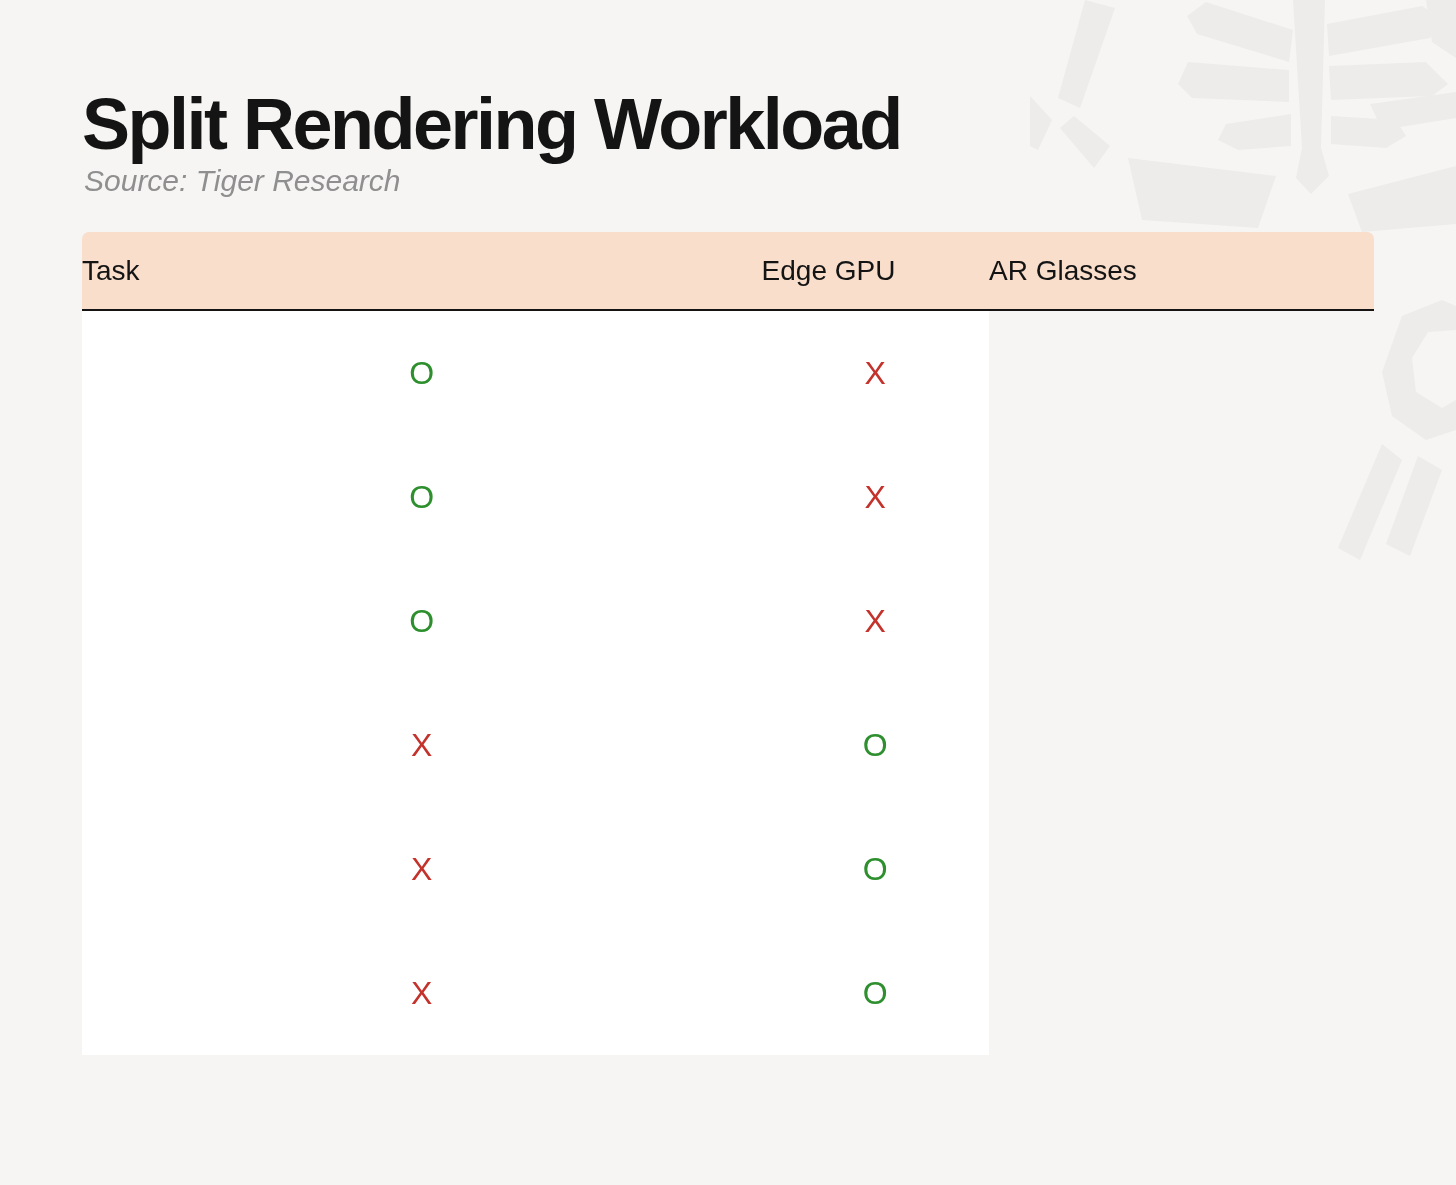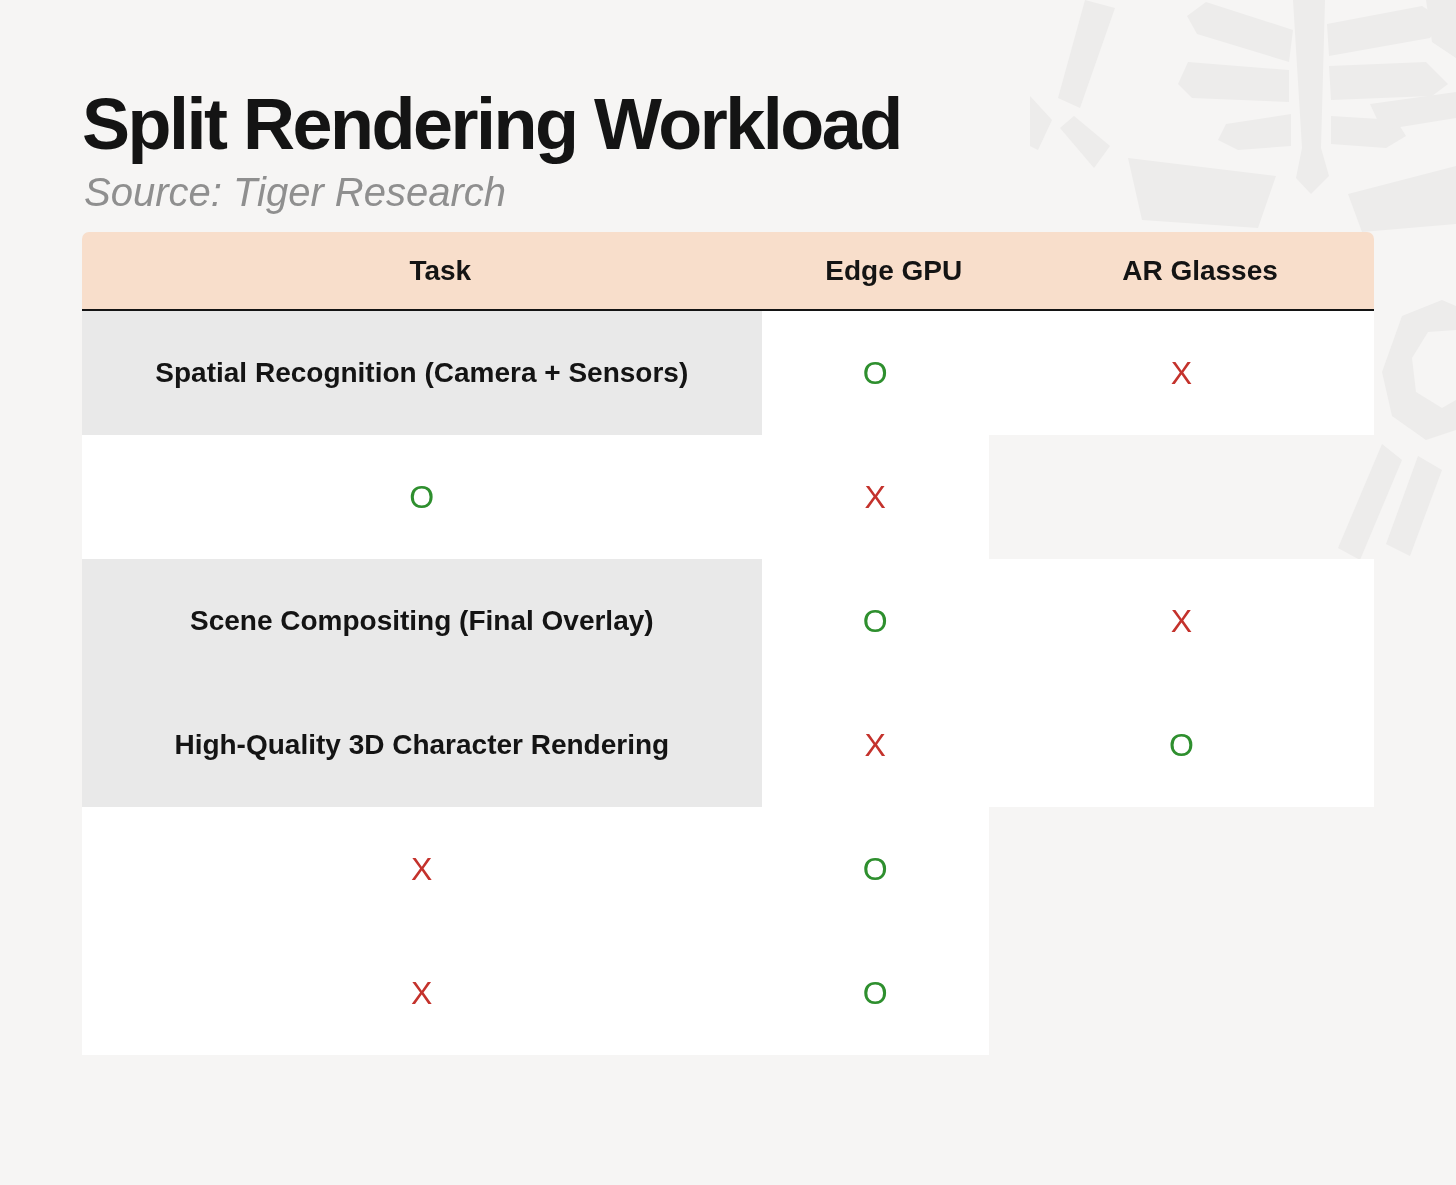--- a/index.html
+++ b/index.html
@@ -27,22 +27,22 @@
     left: 82px; top: 88px;
     font-size: 72px;
     font-weight: 800;
     letter-spacing: -2.5px;
     color: #141414;
     line-height: 1;
     white-space: nowrap;
   }
   .page-source {
     position: absolute;
-    left: 84px; top: 172px;
-    font-size: 40px;
+    left: 84px; top: 166px;
+    font-size: 30px;
     font-style: italic;
     color: #8f8f8f;
     line-height: 1;
     white-space: nowrap;
   }
 
   
   .workload-table {
     position: absolute;
     left: 82px; top: 232px;
@@ -51,25 +51,23 @@
   .thead {
     display: grid;
     grid-template-columns: 52.6% 17.6% 29.8%;
     height: 79px;
     background: #f8decb;
     border-radius: 7px 7px 0 0;
     border-bottom: 2px solid #141414;
     align-items: center;
   }
   .th {
-    text-align: center;
-    font-weight: 700;
+    font-weight: 400;
     font-size: 28px;
     color: #141414;
-    padding-left: 37px;
   }
   .trow {
     display: grid;
     grid-template-columns: 52.6% 17.6% 29.8%;
     height: 124px;
   }
   .cell {
     display: flex;
     align-items: center;
     justify-content: center;
@@ -130,38 +128,35 @@
 
   <div class="workload-table">
 
     <div class="thead">
       <div class="th">Task</div>
       <div class="th">Edge GPU</div>
       <div class="th">AR Glasses</div>
     </div>
 
     <div class="trow">
-      <div class="cell task">Spatial Recognition (Camera + Sensors)</div>
       <div class="cell mark" data-mark="O">O</div>
       <div class="cell mark" data-mark="X">X</div>
     </div>
 
     <div class="trow">
       <div class="cell mark" data-mark="O">O</div>
       <div class="cell mark" data-mark="X">X</div>
     </div>
 
     <div class="trow">
-      <div class="cell task">Scene Compositing (Final Overlay)</div>
       <div class="cell mark" data-mark="O">O</div>
       <div class="cell mark" data-mark="X">X</div>
     </div>
 
     <div class="trow">
-      <div class="cell task">High-Quality 3D Character Rendering</div>
       <div class="cell mark" data-mark="X">X</div>
       <div class="cell mark" data-mark="O">O</div>
     </div>
 
     <div class="trow">
       <div class="cell mark" data-mark="X">X</div>
       <div class="cell mark" data-mark="O">O</div>
     </div>
 
     <div class="trow">

